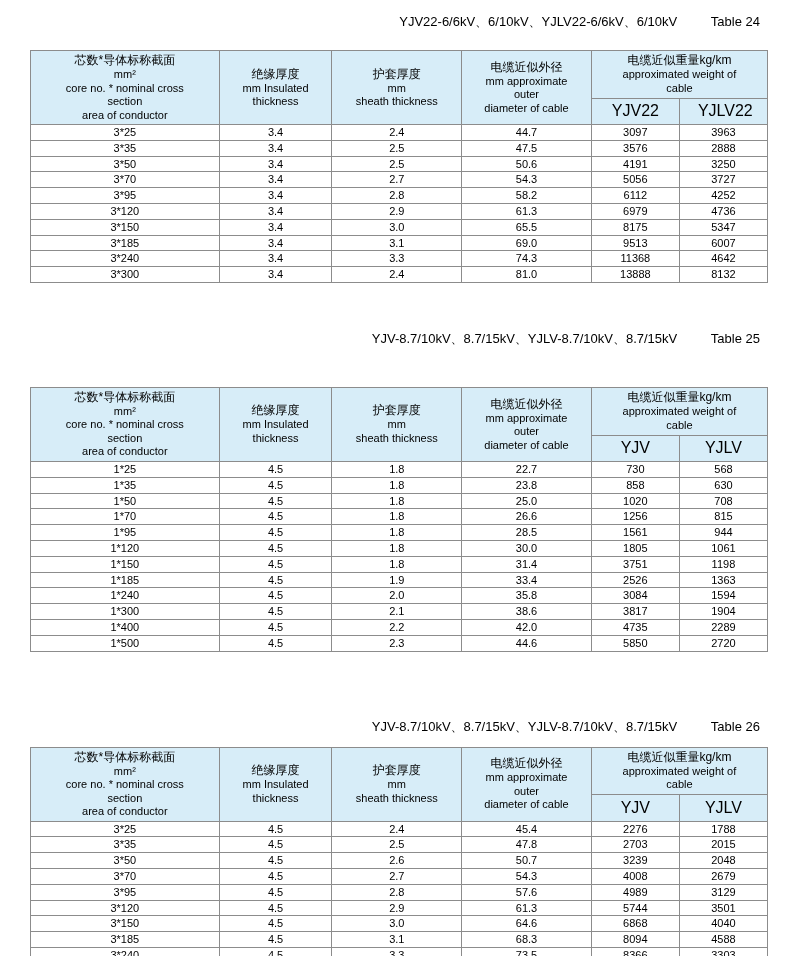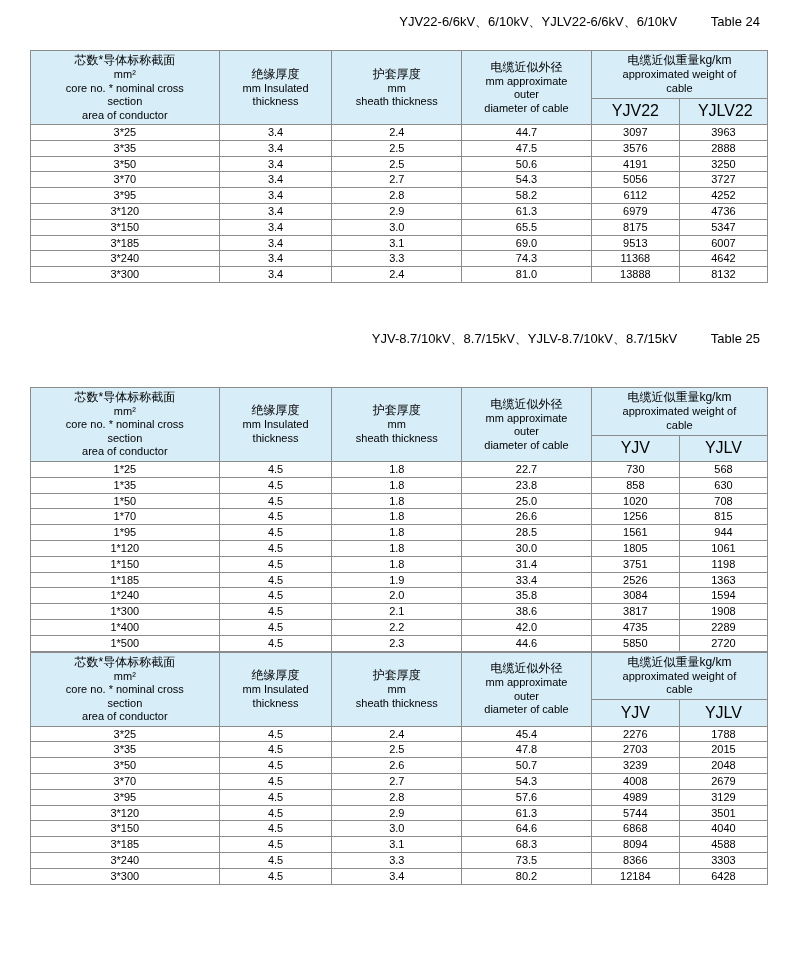--- a/index.html
+++ b/index.html
@@ -301,21 +301,21 @@
             <td>35.8</td>
             <td>3084</td>
             <td>1594</td>
           </tr>
           <tr>
             <td>1*300</td>
             <td>4.5</td>
             <td>2.1</td>
             <td>38.6</td>
             <td>3817</td>
-            <td>1908</td>
+            <td>1904</td>
           </tr>
           <tr>
             <td>1*400</td>
             <td>4.5</td>
             <td>2.2</td>
             <td>42.0</td>
             <td>4735</td>
             <td>2289</td>
           </tr>
           <tr>
@@ -324,20 +324,24 @@
             <td>2.3</td>
             <td>44.6</td>
             <td>5850</td>
             <td>2720</td>
           </tr>
         </tbody>
     </table>
   </section>
 
   <section class="table-block tb2">
+    <h2 class="table-title">
+      <span class="title-text">YJV-8.7/10kV、8.7/15kV、YJLV-8.7/10kV、8.7/15kV</span>
+      <span class="title-label">Table 26</span>
+    </h2>
     <table class="spec">
       <colgroup>
         <col style="width:25.6%">
         <col style="width:15.3%">
         <col style="width:17.6%">
         <col style="width:17.6%">
         <col style="width:11.95%">
         <col style="width:11.95%">
       </colgroup>
       <thead>

